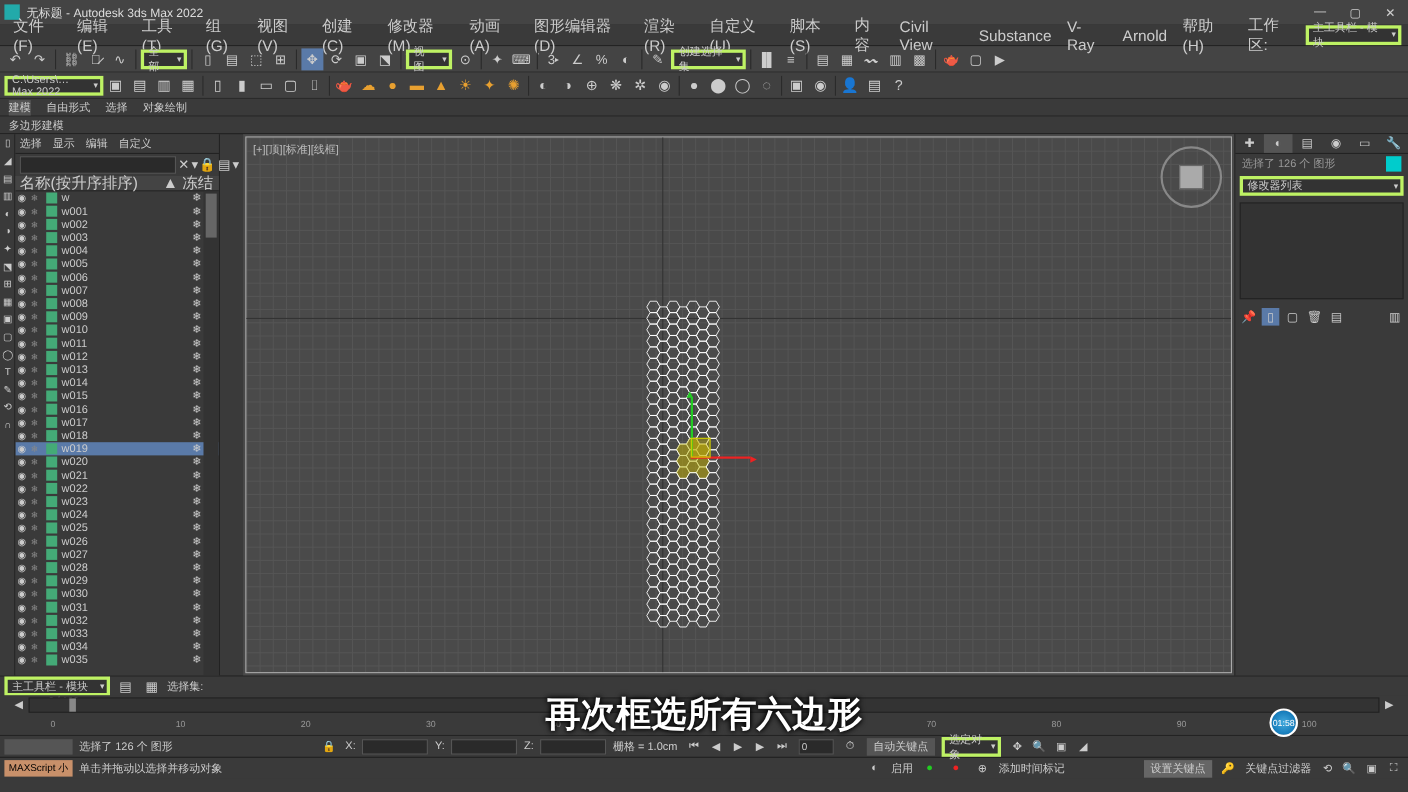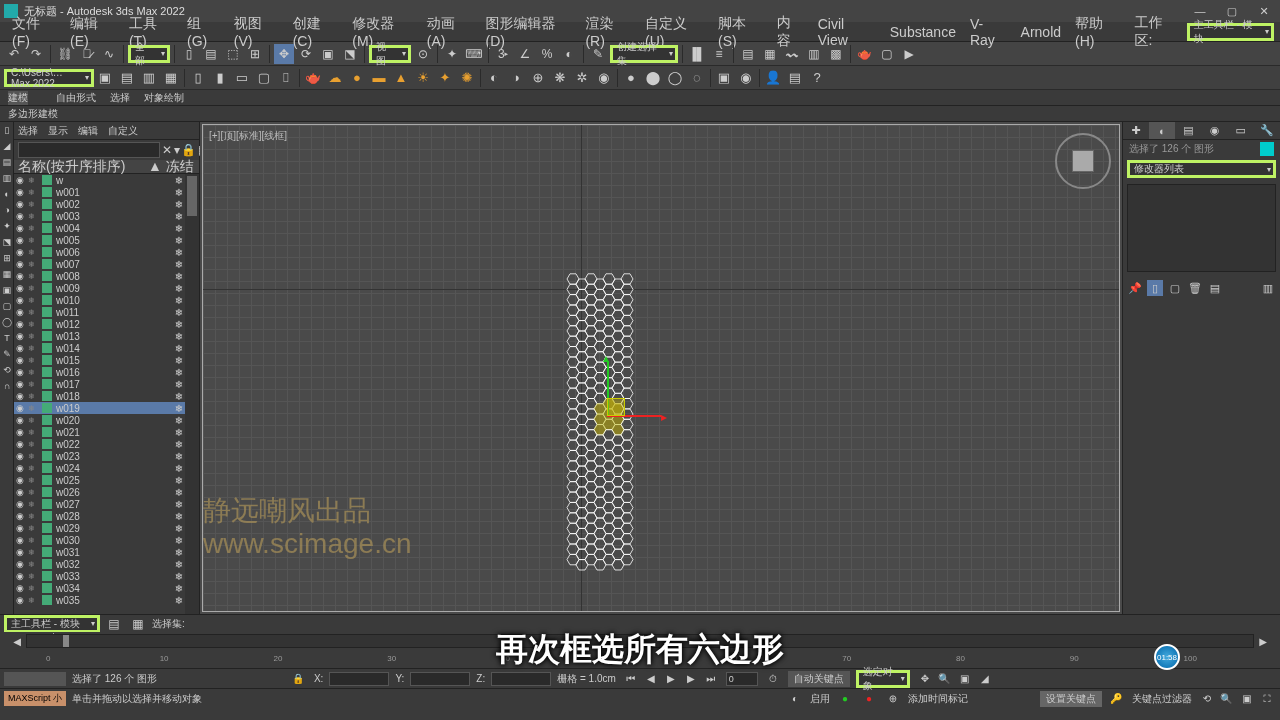--- a/index.html
+++ b/index.html
@@ -34,21 +34,21 @@
 .scenecol2 { flex: 1; padding-left: 4px; }
 .scenelist { flex: 1; overflow: hidden; position: relative; }
 .scrollbar { position: absolute; right: 0; top: 0; width: 14px; height: 100%; background: #333; }
 .scrollthumb { position: absolute; right: 2px; top: 2px; width: 10px; height: 40px; background: #666; }
 .srow { height: 12px; display: flex; align-items: center; font-size: 10px; padding-left: 2px; cursor: pointer; }
 .srow.sel { background: #5a7aa8; }
 .srow .eye { width: 12px; font-size: 9px; }
 .srow .freeze { width: 12px; font-size: 8px; color: #888; }
 .srow .sq { width: 10px; height: 10px; margin: 0 2px; }
 .srow .nm { flex: 1; padding-left: 2px; }
-.viewport { flex: 1; background: #4a4a4a; position: relative; }
+.viewport { flex: 1; background: #4a4a4a; position: relative; margin-left: 21px; }
 .vpinner { position: absolute; left: 2px; top: 2px; right: 2px; bottom: 2px; border: 1px solid #aaa; background: #4a4a4a; background-image: linear-gradient(#555 1px, transparent 1px), linear-gradient(90deg, #555 1px, transparent 1px); background-size: 12px 12px; }
 .vplabel { position: absolute; top: 4px; left: 6px; font-size: 10px; color: #bbb; }
 .axiscross-h { position: absolute; left: 0; right: 0; top: 164px; height: 1px; background: #333; }
 .axiscross-v { position: absolute; top: 0; bottom: 0; left: 378px; width: 1px; background: #333; }
 .hexgrid { position: absolute; left: 362px; top: 148px; width: 80px; height: 300px; }
 .gizmo { position: absolute; left: 404px; top: 278px; }
 .gizmo .gx { width: 54px; height: 2px; background: #e22; position: absolute; top: 12px; left: 0; }
 .gizmo .gy { width: 2px; height: 54px; background: #2c2; position: absolute; top: -42px; left: 0; }
 .gizmo .gxy { width: 18px; height: 18px; background: rgba(200,180,0,0.4); border: 1px solid #cc0; position: absolute; top: -5px; left: 0; }
 .gizmo .arx { position: absolute; left: 54px; top: 7px; color: #e22; font-size: 12px; }
@@ -205,21 +205,21 @@
   <div class="tsep"></div>
   <div class="ribbtn">▣</div>
   <div class="ribbtn">◉</div>
   <div class="tsep"></div>
   <div class="ribbtn" style="color:#e8a030">👤</div>
   <div class="ribbtn">▤</div>
   <div class="ribbtn">?</div>
 </div>
 
 <div class="ribbontab" id="ribbontabs">
-    <span style="margin-right: 28px; background: rgb(85, 85, 85);">建模</span>
+    <span style="margin-right: 14px; background: rgb(85, 85, 85);">建模</span>
     <span style="margin-right: 14px;">自由形式</span>
     <span style="margin-right: 14px;">选择</span>
     <span style="margin-right: 14px;">对象绘制</span>
   </div>
 <div class="ribbontab">
     <span>多边形建模</span>
   </div>
 
 <div class="mainrow">
   <div class="leftcol">
@@ -730,24 +730,20 @@
           <div class="gx"></div>
           <div class="gxy"></div>
         <div class="arx">▸</div>
           <div class="ary">▴</div>
       </div>
       <div class="viewcube">
         <div class="vcircle">
             <div class="vsquare"></div>
           </div>
       </div>
-      <div class="watermark">
-        <div>静远嘲风出品</div>
-        <div>www.scimage.cn</div>
-      </div>
     </div>
   </div>
 
   <div class="rightpanel">
     <div class="rptabs">
       <div class="rptab">✚</div>
       <div class="rptab active">◐</div>
       <div class="rptab">▤</div>
       <div class="rptab">◉</div>
       <div class="rptab">▭</div>

